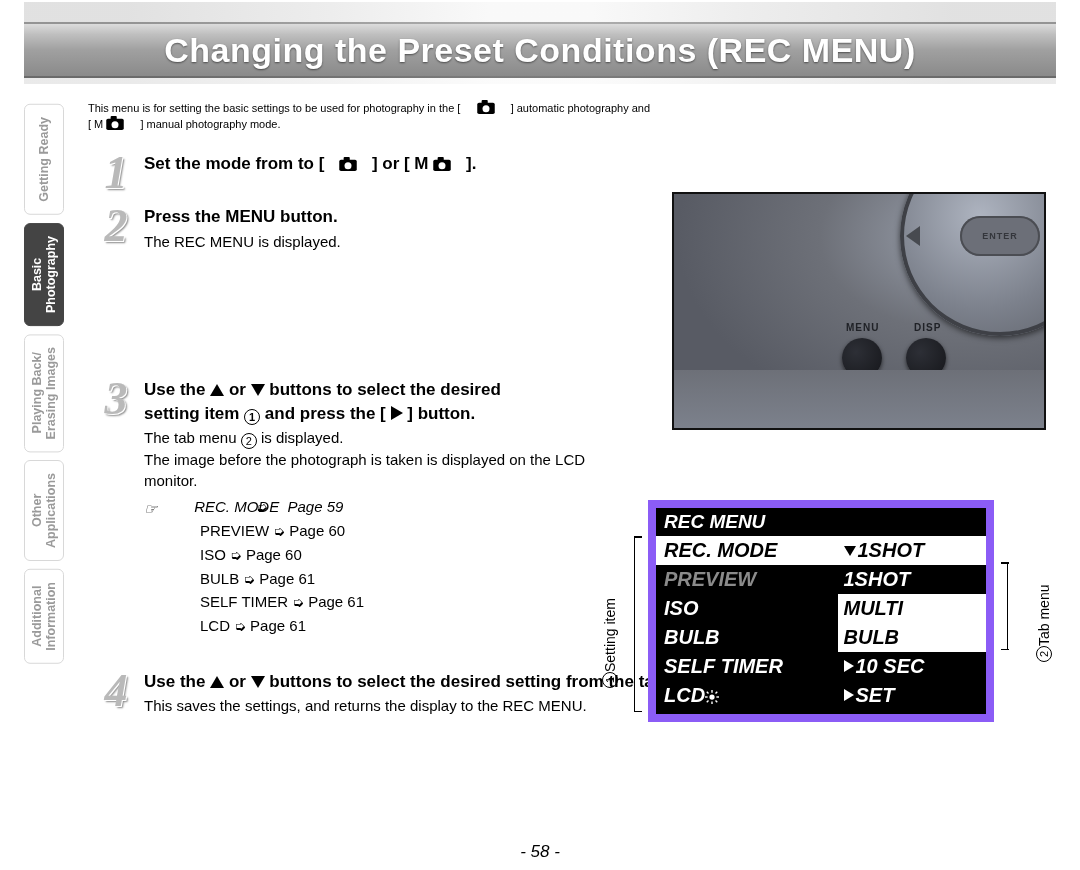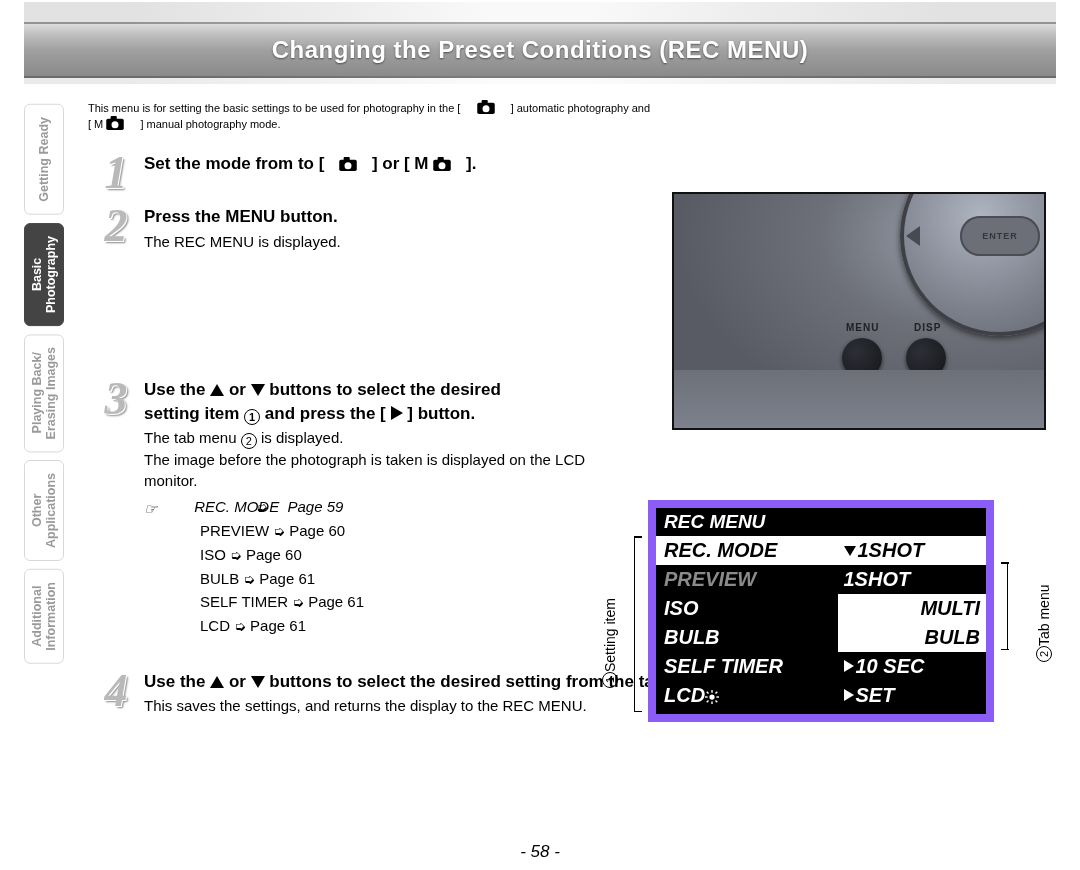--- a/index.html
+++ b/index.html
@@ -12,21 +12,21 @@
     border-top: 2px solid #888;
     border-bottom: 2px solid #555;
     display: flex; align-items: center; justify-content: center;
   }
   .title-bar::before, .title-bar::after {
     content: ""; position: absolute; top: -22px; height: 22px; width: 100%;
     background: radial-gradient(circle, #eee 10%, #ccc 40%, #aaa 80%);
     opacity: .35; left: 0;
   }
   .title-bar::after { top: auto; bottom: -8px; height: 8px; opacity: .25; }
-  .title-text { font-size: 24px; font-weight: bold; color: #fff; letter-spacing: 0.5px;
+  .title-text { font-size: 34px; font-weight: bold; color: #fff; letter-spacing: 0.5px;
     text-shadow: 0 1px 2px rgba(0,0,0,.5); }
 
   .sidebar { position: absolute; left: 24px; top: 104px; width: 40px; height: 700px;
     display: flex; flex-direction: column; gap: 8px; }
   .tab { writing-mode: vertical-rl; transform: rotate(180deg);
     font-size: 12.5px; font-weight: bold; text-align: center;
     padding: 12px 4px; border-radius: 6px; line-height: 1.15;
     display: flex; align-items: center; justify-content: center; }
   .tab.inactive { background: #fff; color: #9a9a9a; border: 1px solid #d8d8d8; }
   .tab.active { background: #444; color: #fff; border: 1px solid #444; }
@@ -77,21 +77,21 @@
   .menu-group { position: absolute; right: 4px; top: 400px; width: 448px; height: 228px;}
   .menu-box { position:absolute; right: 58px; top:0; width: 346px; height: 222px;
     background:#000; color:#fff; border:8px solid #8b5cf6; font-family: Arial, sans-serif;}
   .menu-title{background:#000;color:#fff;font-weight:bold;font-style:italic;font-size:19px;padding:3px 8px;}
   .menu-row{display:flex;font-size:20px;font-weight:bold;font-style:italic;}
   .menu-row .l{width:55%;padding:3px 8px;}
   .menu-row .r{width:45%;padding:3px 6px;}
   .mi-active{background:#fff;color:#000;}
   .mi-grey{background:#000;color:#8b8b8b;}
   .mi-norm{background:#000;color:#fff;}
-  .mi-right-white{background:#fff;color:#000;text-align:right;}
+  .mi-right-white{background:#fff;color:#000;}
   .mi-right-black{background:#000;color:#fff;}
   .mi-small-tri{display:inline-block;vertical-align:1px;margin-right:2px;}
   .mi-tri-d{width:0;height:0;border-left:6px solid transparent;border-right:6px solid transparent;border-top:10px solid currentColor;}
   .mi-tri-r{width:0;height:0;border-top:6px solid transparent;border-bottom:6px solid transparent;border-left:10px solid currentColor;}
   .mi-sun{display:inline-block;width:14px;height:14px;vertical-align:-2px;}
 
   .v-label{position:absolute;writing-mode:vertical-rl;transform:rotate(180deg);font-size:14px;}
   .v-left{left:-2px;top:38px;height:150px;display:flex;align-items:center;}
   .v-right{right:0;top:52px;height:110px;display:flex;align-items:center;}
   .brace{position:absolute;width:14px;border-left:1.5px solid #000;}

